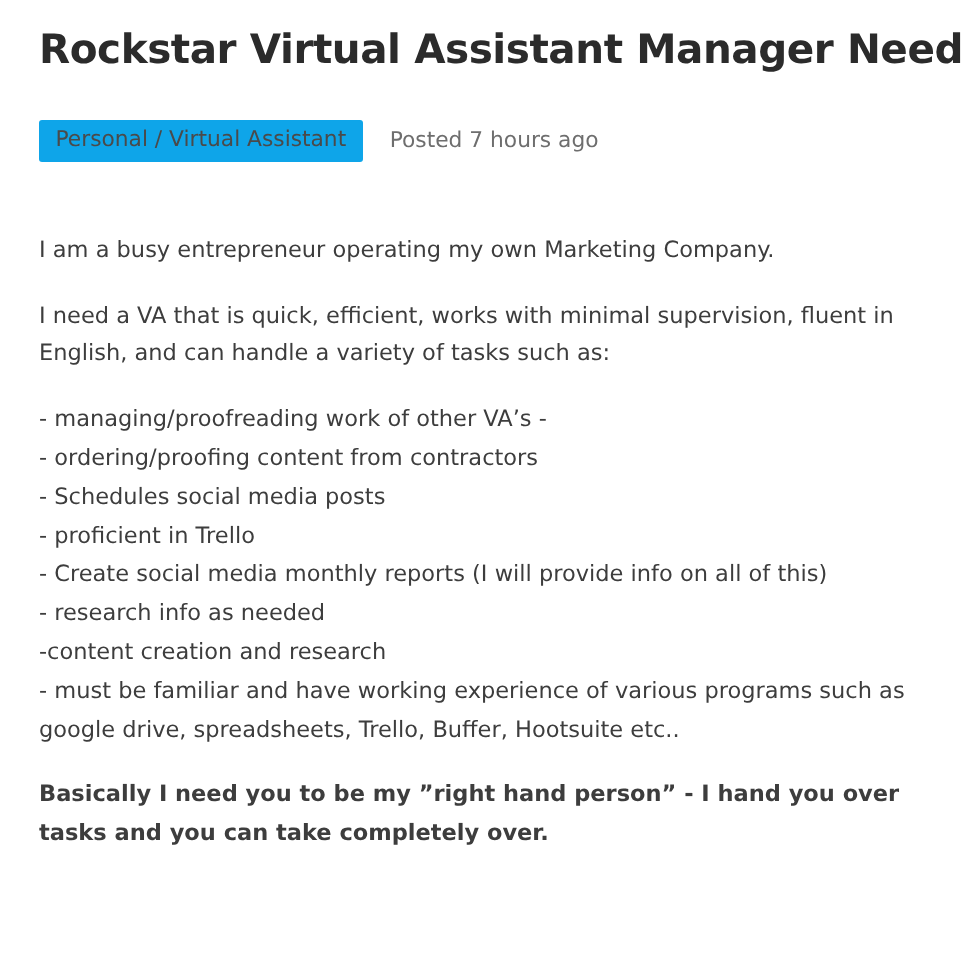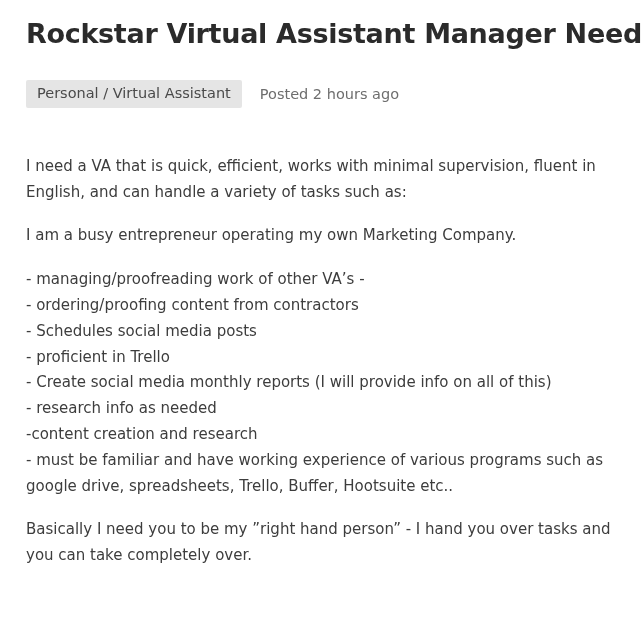--- a/index.html
+++ b/index.html
@@ -28,21 +28,21 @@
     margin: 0 0 30px 0;
     white-space: nowrap;
   }
   .meta-row {
     display: flex;
     align-items: center;
     gap: 18px;
     margin-bottom: 46px;
   }
   .category-badge {
-    background: #e5e5e5;
+    background: #0ea5e9;
     color: #4a4a4a;
     font-size: 14.5px;
     padding: 6px 11px 7px 11px;
     border-radius: 2px;
     line-height: 1;
     display: inline-block;
     text-align: right;
   }
   .posted-text {
     font-size: 14.5px;
@@ -52,37 +52,38 @@
     font-size: 15px;
     line-height: 1.72;
     color: #3d3d3d;
     margin: 0 0 18px 0;
   }
   .body-text p.list-block {
     white-space: pre-line;
   }
   .body-text p:last-child {
     margin-bottom: 0;
+    font-weight: bold;
   }
 </style>
 </head>
 <body>
 
 <div class="page">
 
   <h1 class="job-title">Rockstar Virtual Assistant Manager Needed!</h1>
 
   <div class="meta-row">
     <span class="category-badge">Personal / Virtual Assistant</span>
-    <span class="posted-text">Posted 2 hours ago</span>
+    <span class="posted-text">Posted 7 hours ago</span>
   </div>
 
   <div class="body-text">
+    <p>I am a busy entrepreneur operating my own Marketing Company.</p>
     <p>I need a VA that is quick, efficient, works with minimal supervision, fluent in English, and can handle a variety of tasks such as:</p>
-    <p>I am a busy entrepreneur operating my own Marketing Company.</p>
     <p class="list-block">- managing/proofreading work of other VA’s -
 - ordering/proofing content from contractors
 -  Schedules social media posts
 - proficient in Trello
 - Create social media monthly reports (I will provide info on all of this)
 - research info as needed
 -content creation  and research
 - must be familiar and have working experience of various programs such as google drive, spreadsheets, Trello, Buffer, Hootsuite etc..</p>
     <p>Basically I need you to be my ”right hand person” - I hand you over tasks and you can take completely over.</p>
   </div>

